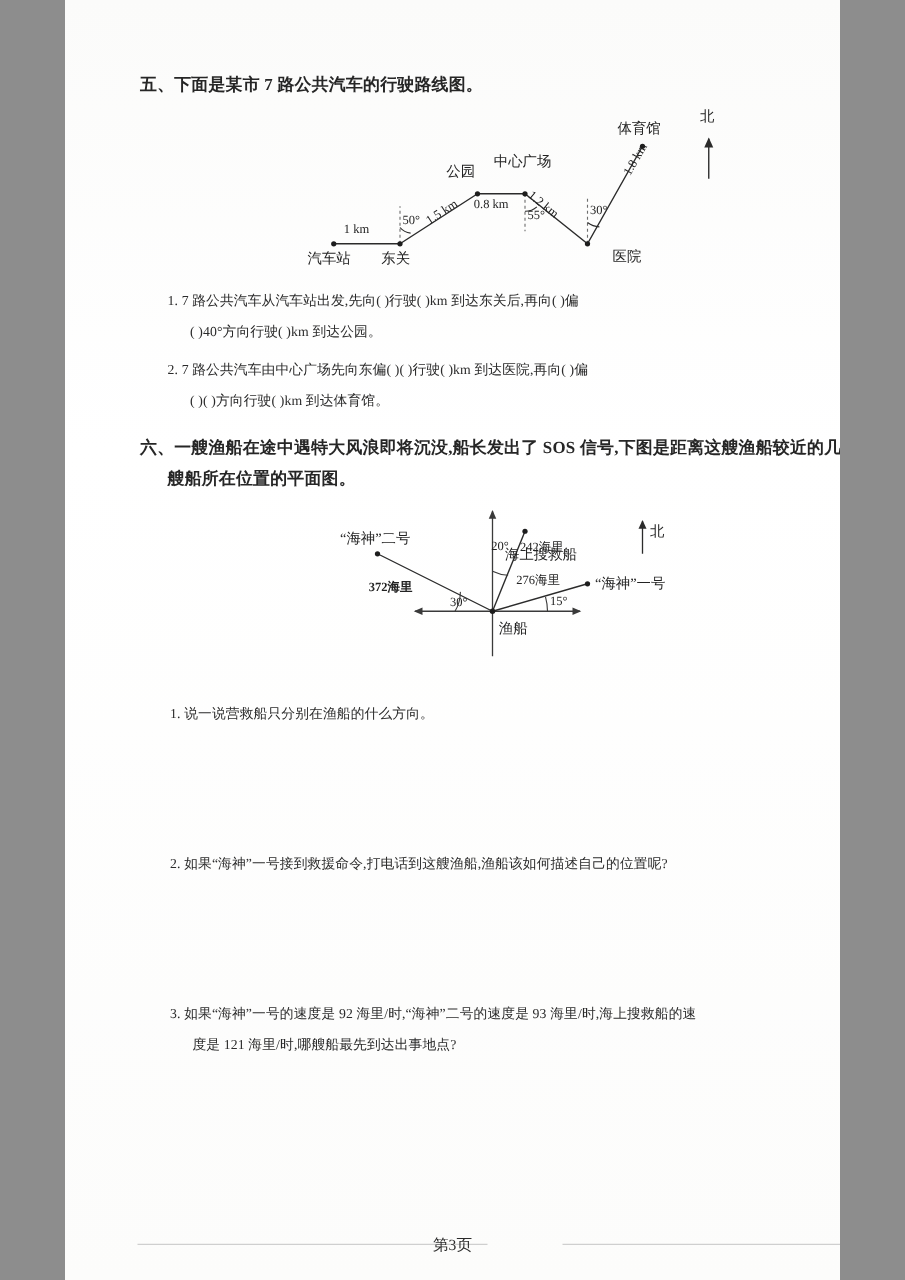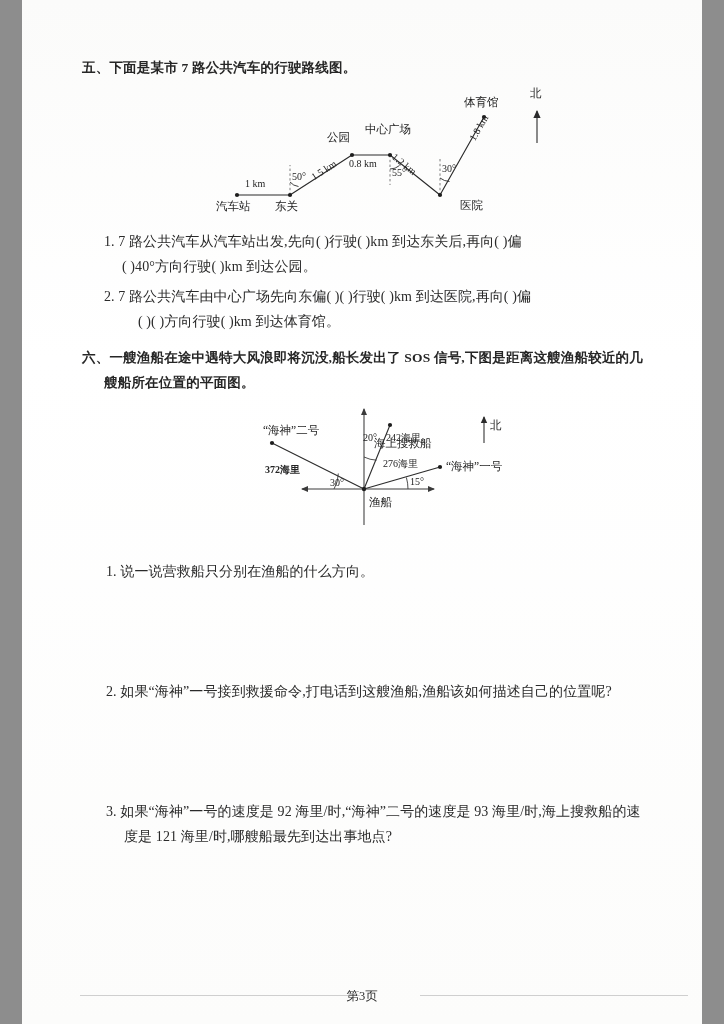--- a/index.html
+++ b/index.html
@@ -2,21 +2,21 @@
 <html><head>
 <meta charset="utf-8">
 <style>
   html, body {
     margin: 0;
     padding: 0;
     background: #8d8d8d;
   }
   .page {
     position: relative;
-    width: 680px;
+    width: 620px;
     height: 1024px;
     margin: 0 auto;
     background: #fdfdfc;
     box-sizing: border-box;
     overflow: hidden;
     font-family: "Liberation Serif", "DejaVu Serif", serif;
     color: #2b2b2b;
   }
   
   .page::before {
@@ -31,21 +31,21 @@
   .sec-title {
     position: absolute;
     font-size: 13.5px;
     font-weight: bold;
     letter-spacing: 0.2px;
     white-space: nowrap;
     color: #262626;
   }
   .qline {
     position: absolute;
-    font-size: 14px;
+    font-size: 11px;
     white-space: nowrap;
     letter-spacing: 0.1px;
     color: #2a2a2a;
   }
   .qnum { display: inline-block; }
 
   .fig { position: absolute; }
   svg { display: block; overflow: visible; }
   .lbl {
     position: absolute;
@@ -136,21 +136,21 @@
     <span>7 路公共汽车从汽车站出发,先向(            )行驶(            )km 到达东关后,再向(            )偏</span>
   </div>
   <div class="qline" style="left:100px; top:258px;">
     <span>(            )40°方向行驶(            )km 到达公园。</span>
   </div>
 
   <div class="qline" style="left:82px; top:288px;">
     <span class="qnum">2.</span>
     <span>7 路公共汽车由中心广场先向东偏(        )(          )行驶(          )km 到达医院,再向(          )偏</span>
   </div>
-  <div class="qline" style="left:116px; top:313px;">
+  <div class="qline" style="left:100px; top:313px;">
     <span>(          )(          )方向行驶(          )km 到达体育馆。</span>
   </div>
 
   <div class="sec-title" style="left:60px; top:349px;">六、一艘渔船在途中遇特大风浪即将沉没,船长发出了 SOS 信号,下图是距离这艘渔船较近的几</div>
   <div class="sec-title" style="left:82px; top:374px;">艘船所在位置的平面图。</div>
 
   <div class="fig" style="left:200px; top:405px; width:320px; height:125px;">
     <svg width="320" height="125" viewBox="0 0 320 125">
 
       <g stroke="#3a3a3a" stroke-width="1.05" fill="none">
@@ -185,21 +185,21 @@
 
       <g stroke="#2b2b2b" stroke-width="1.05" fill="none">
         <line x1="262" y1="38" x2="262" y2="12"></line>
         <path d="M258.8,18 L262,11 L265.2,18" fill="#2b2b2b" stroke="none"></path>
       </g>
     </svg>
 
     <span class="lbl" style="left:268px; top:13px;">北</span>
 
     <span class="lbl" style="left:152px; top:1px;margin-top:30px;">海上搜救船</span>
-    <span class="lbl" style="left:20px; top:18px;margin-left:21px;">“海神”二号</span>
+    <span class="lbl" style="left:20px; top:18px;">“海神”二号</span>
     <span class="lbl" style="left:224px; top:54px;">“海神”一号</span>
     <span class="lbl" style="left:147px; top:90px;">渔船</span>
 
     <span class="lbl lbl-sm" style="left:164px; top:26px;font-family:Liberation Serif, serif;">242海里</span>
     <span class="lbl lbl-sm" style="left:43px; top:58px;font-weight:bold;">372海里</span>
     <span class="lbl lbl-sm" style="left:161px; top:52px;">276海里</span>
 
     <span class="lbl lbl-sm" style="left:128px; top:27px;padding-left:13px;">20°</span>
     <span class="lbl lbl-sm" style="left:108px; top:72px;">30°</span>
     <span class="lbl lbl-sm" style="left:188px; top:71px;">15°</span>

